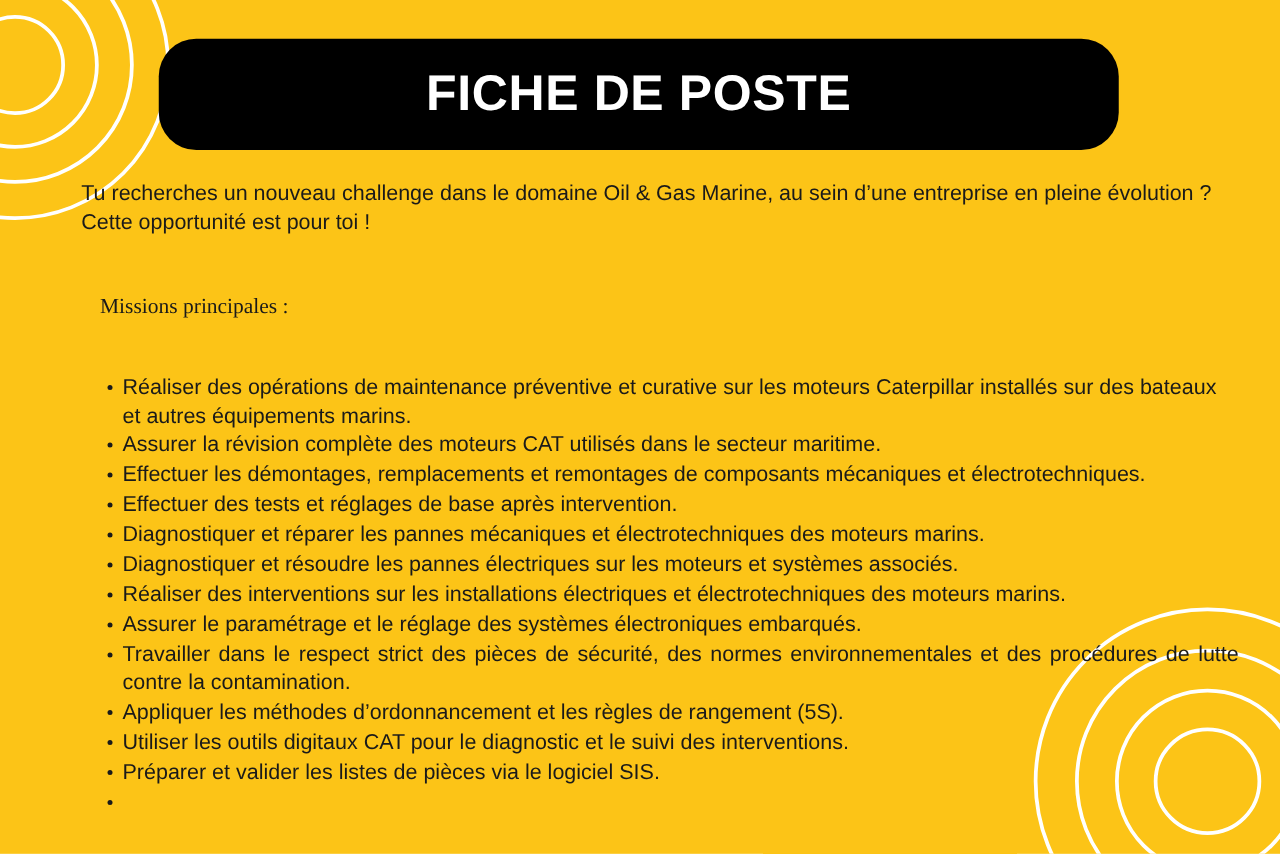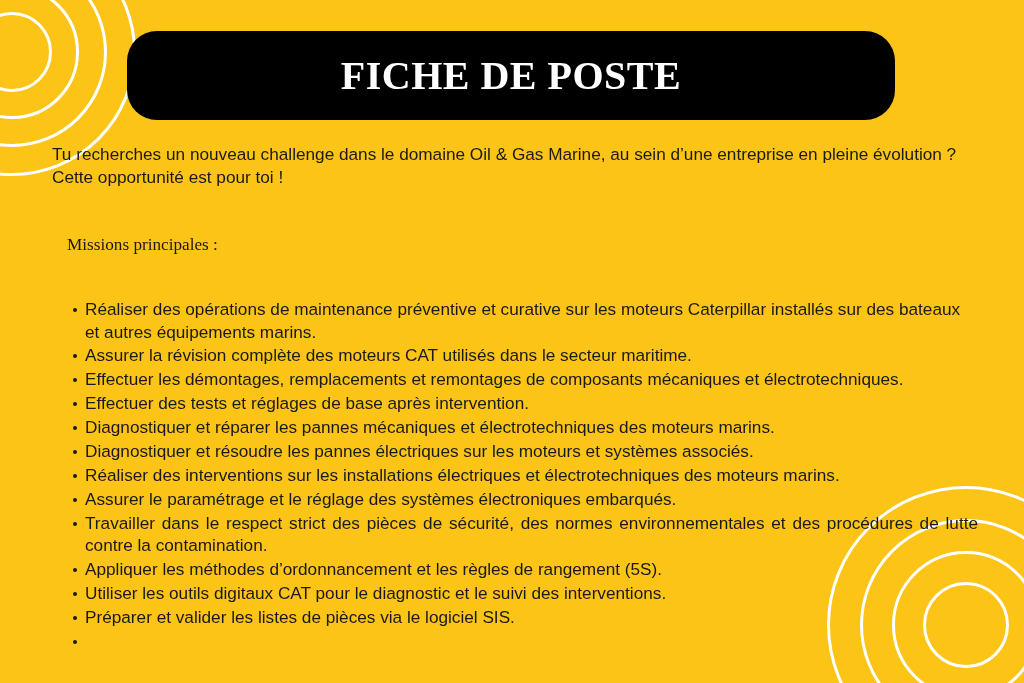--- a/index.html
+++ b/index.html
@@ -69,28 +69,28 @@
     border-radius: 30px;
     display: flex;
     align-items: center;
     justify-content: center;
   }
   .title-text {
     color: #FFFFFF;
     font-size: 40px;
     font-weight: bold;
     letter-spacing: 0.5px;
-    font-family: Liberation Serif, serif;
+    font-family: Liberation Sans, sans-serif;
     white-space: nowrap;
   }
 
   
   .content {
     position: absolute;
-    left: 52px;
+    left: 65px;
     top: 143px;
     width: 926px;
     color: #1a1a1a;
     font-size: 17.2px;
     line-height: 1.33;
   }
 
   .intro {
     margin: 0;
     text-align: left;

